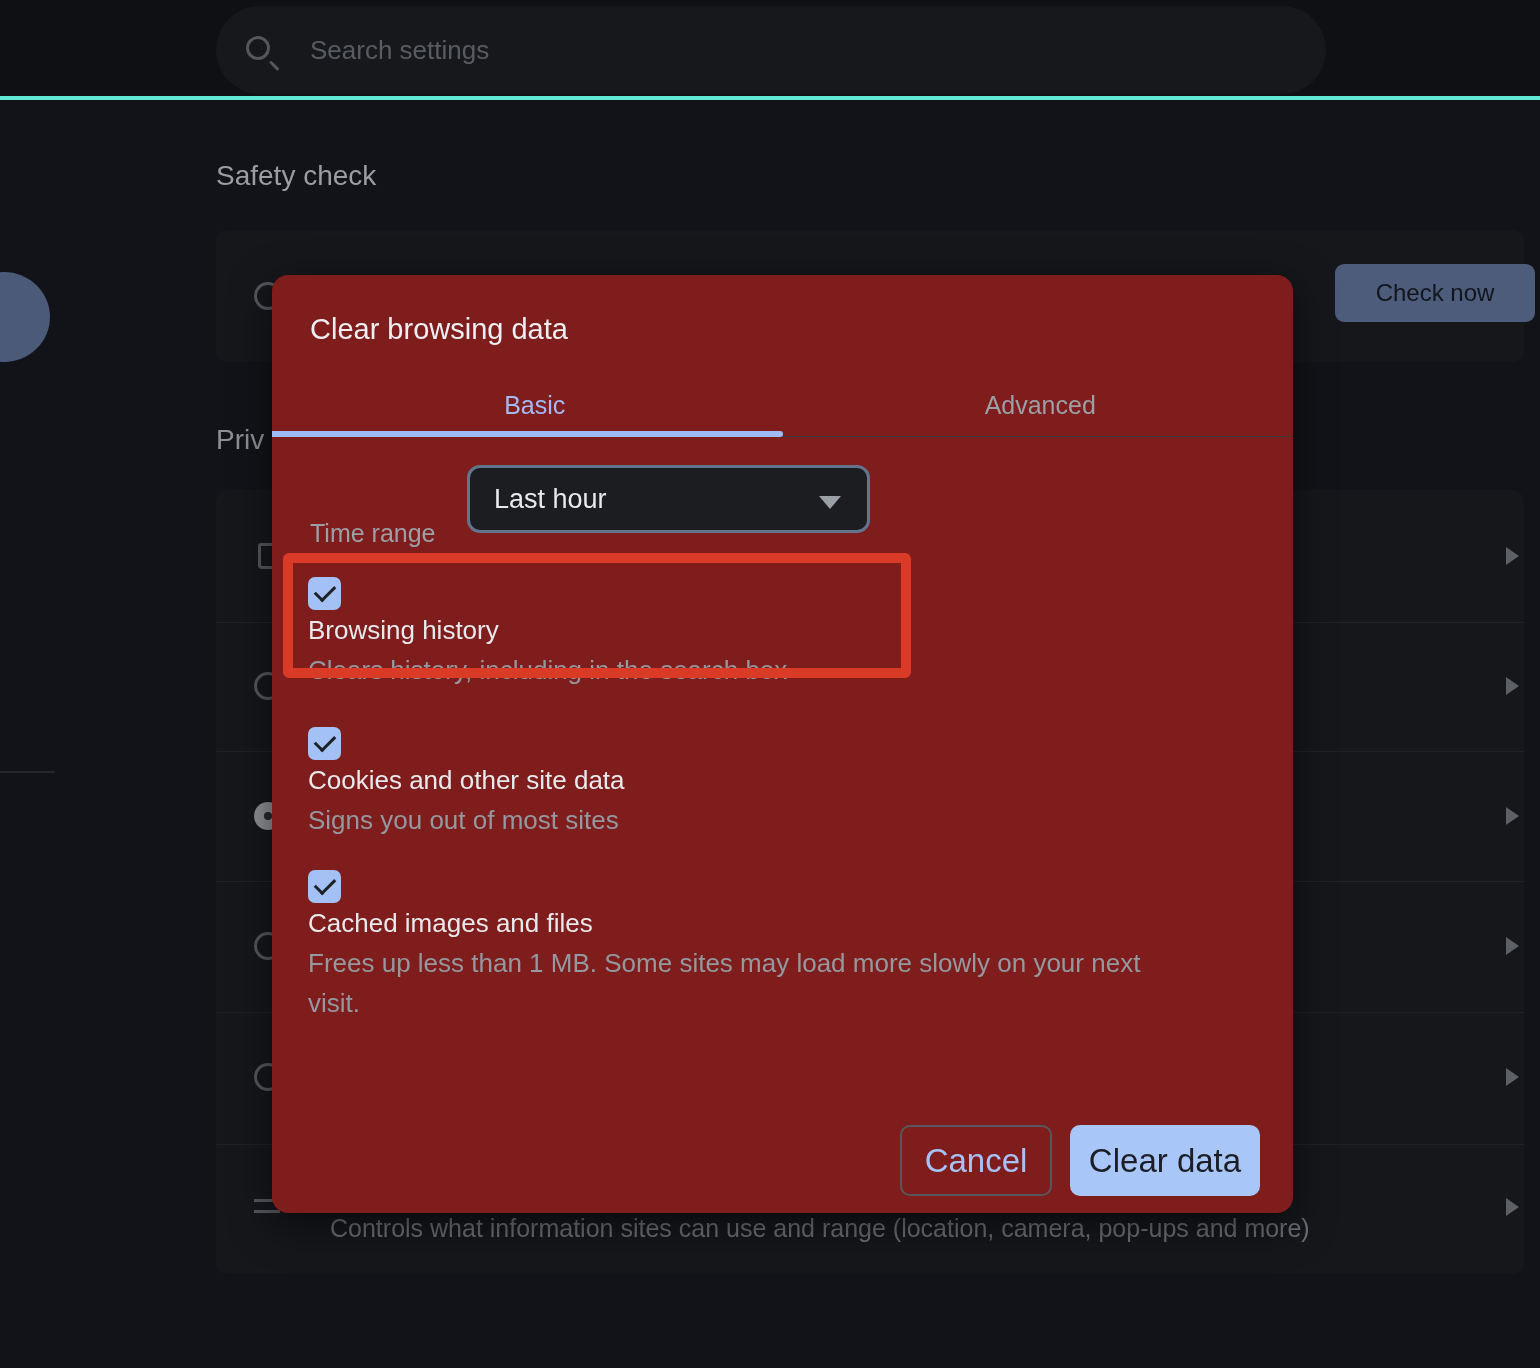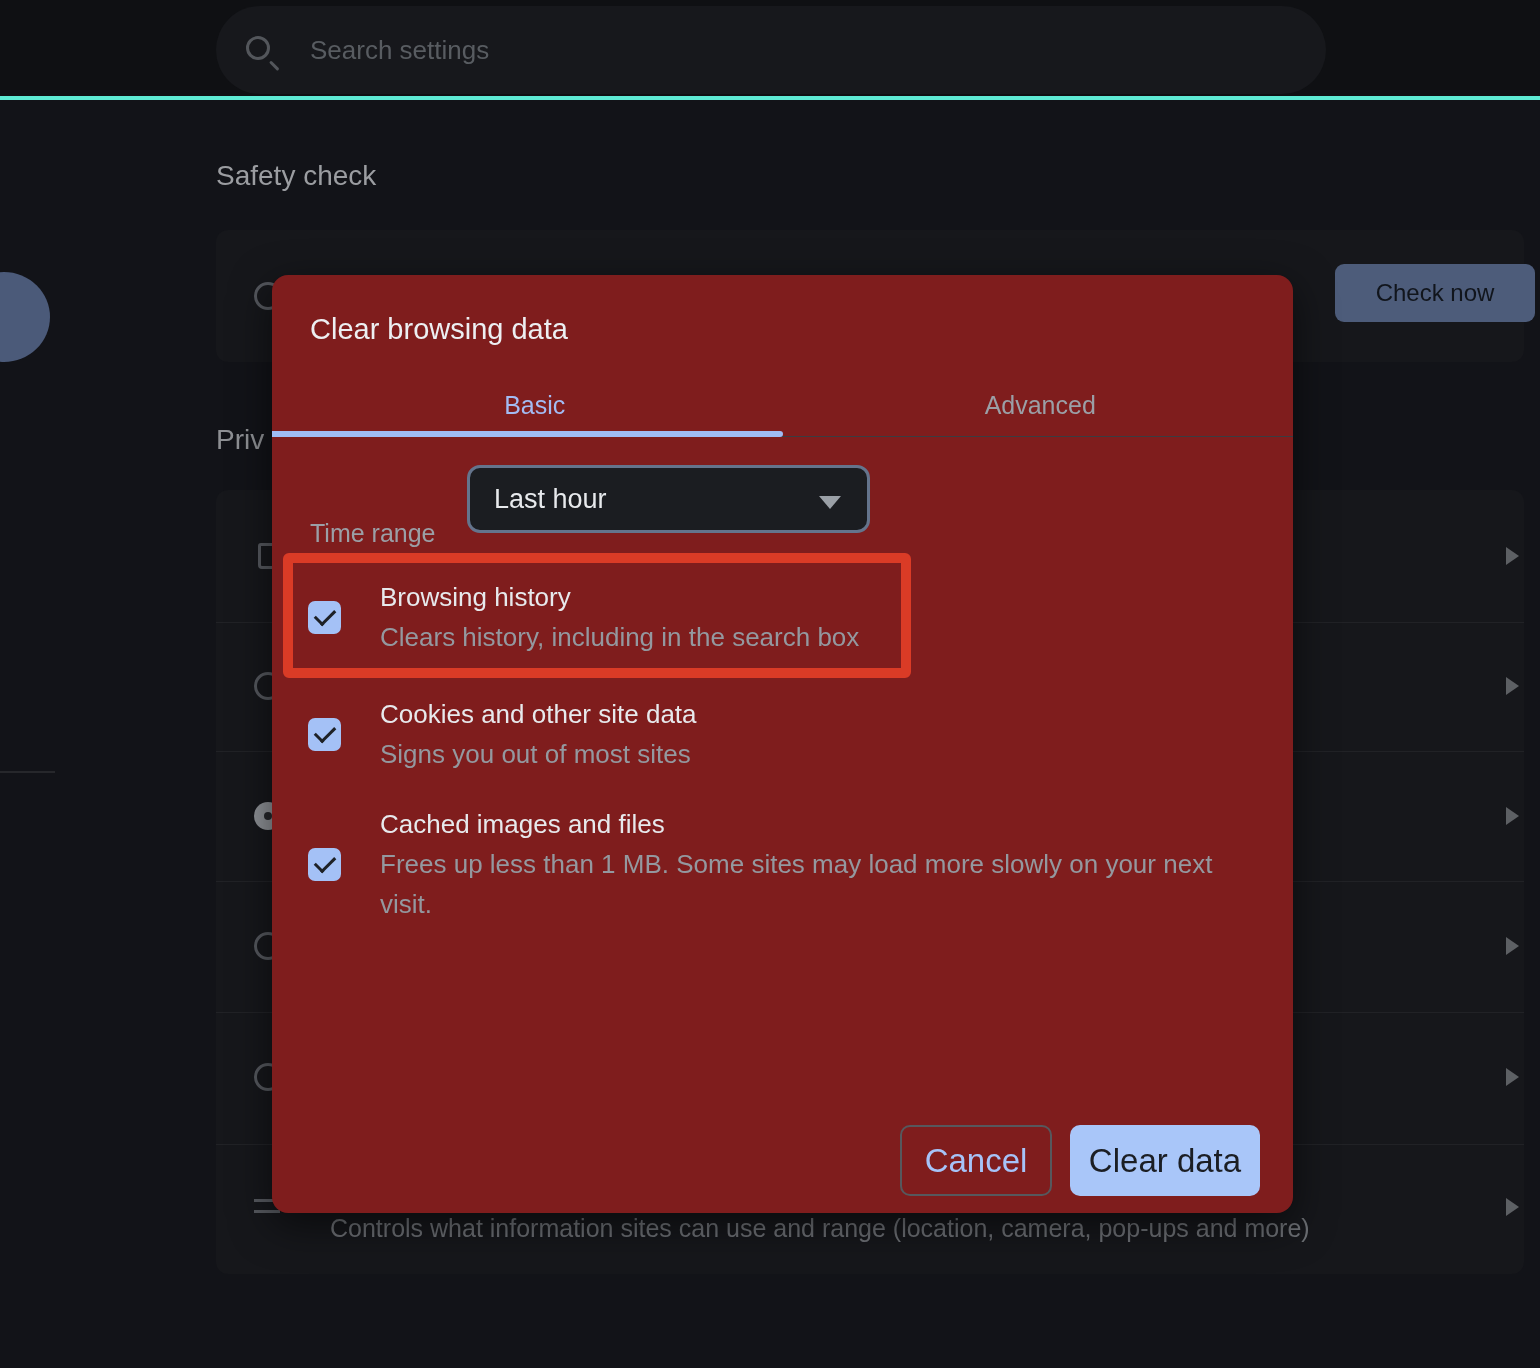--- a/index.html
+++ b/index.html
@@ -125,21 +125,21 @@
     display:flex; align-items:center; padding-left:24px;
     color:#e7e9ec; font-size:27px; cursor:pointer;
   }
   .select-caret {
     position:absolute; right:26px; top:28px; width:0; height:0;
     border-left:11px solid transparent; border-right:11px solid transparent;
     border-top:13px solid #9aa0a6;
   }
 
   .options { position:absolute; left:36px; top:302px; width:932px; }
-  .opt-row { display:flex; }
+  .opt-row { display:flex;flex-direction:column; }
   .opt-row.gap1 { margin-bottom:37px; }
   .opt-row.gap2 { margin-bottom:30px; }
   .cb-col { width:72px; display:flex; align-items:center; }
   .checkbox {
     width:33px; height:33px; background:#a4c1f6; border-radius:7px; position:relative; cursor:pointer;
   }
   .checkbox::after {
     content:""; position:absolute; left:7px; top:8px; width:17px; height:9px;
     border-left:3.5px solid #1e2126; border-bottom:3.5px solid #1e2126;
     transform:rotate(-45deg);

